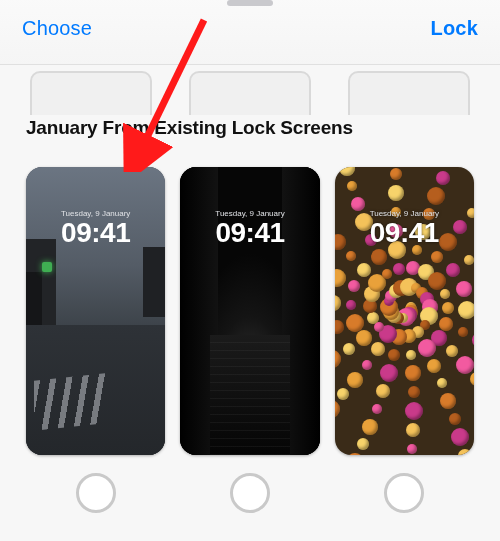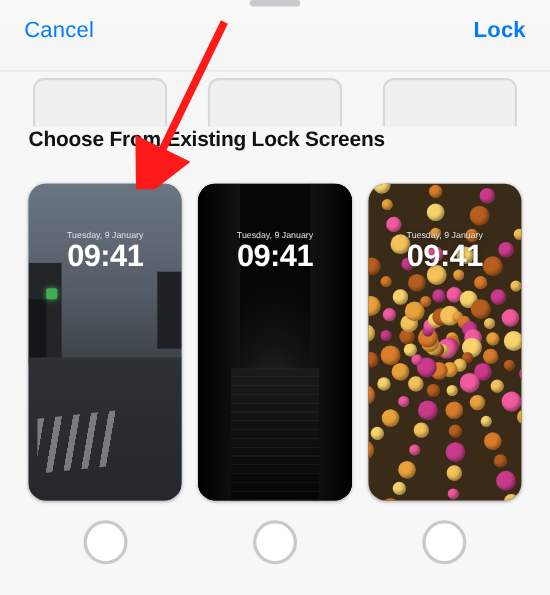--- a/index.html
+++ b/index.html
@@ -140,32 +140,32 @@
     width: 90px; height: 160px;
     pointer-events: none;
     z-index: 50;
   }
 </style>
 </head>
 <body>
 
 <div class="navbar">
   <div class="grabber"></div>
-  <span class="nav-left">Cancel</span>
+  <span class="nav-left">Choose</span>
   <span class="nav-right">Lock</span>
 </div>
 
 <div class="faded-row">
   <div class="half-card"></div>
   <div class="half-card"></div>
   <div class="half-card"></div>
 </div>
 
 <div class="content">
-  <div class="section-title">Choose From Existing Lock Screens</div>
+  <div class="section-title">January From Existing Lock Screens</div>
 
   <div class="cards">
 
     <div class="card c1">
       <div class="sky"></div>
       <div class="bldg-l"></div>
         <div class="bldg-l2"></div>
         <div class="light"></div>
       <div class="bldg-r"></div>
       <div class="road"></div>

